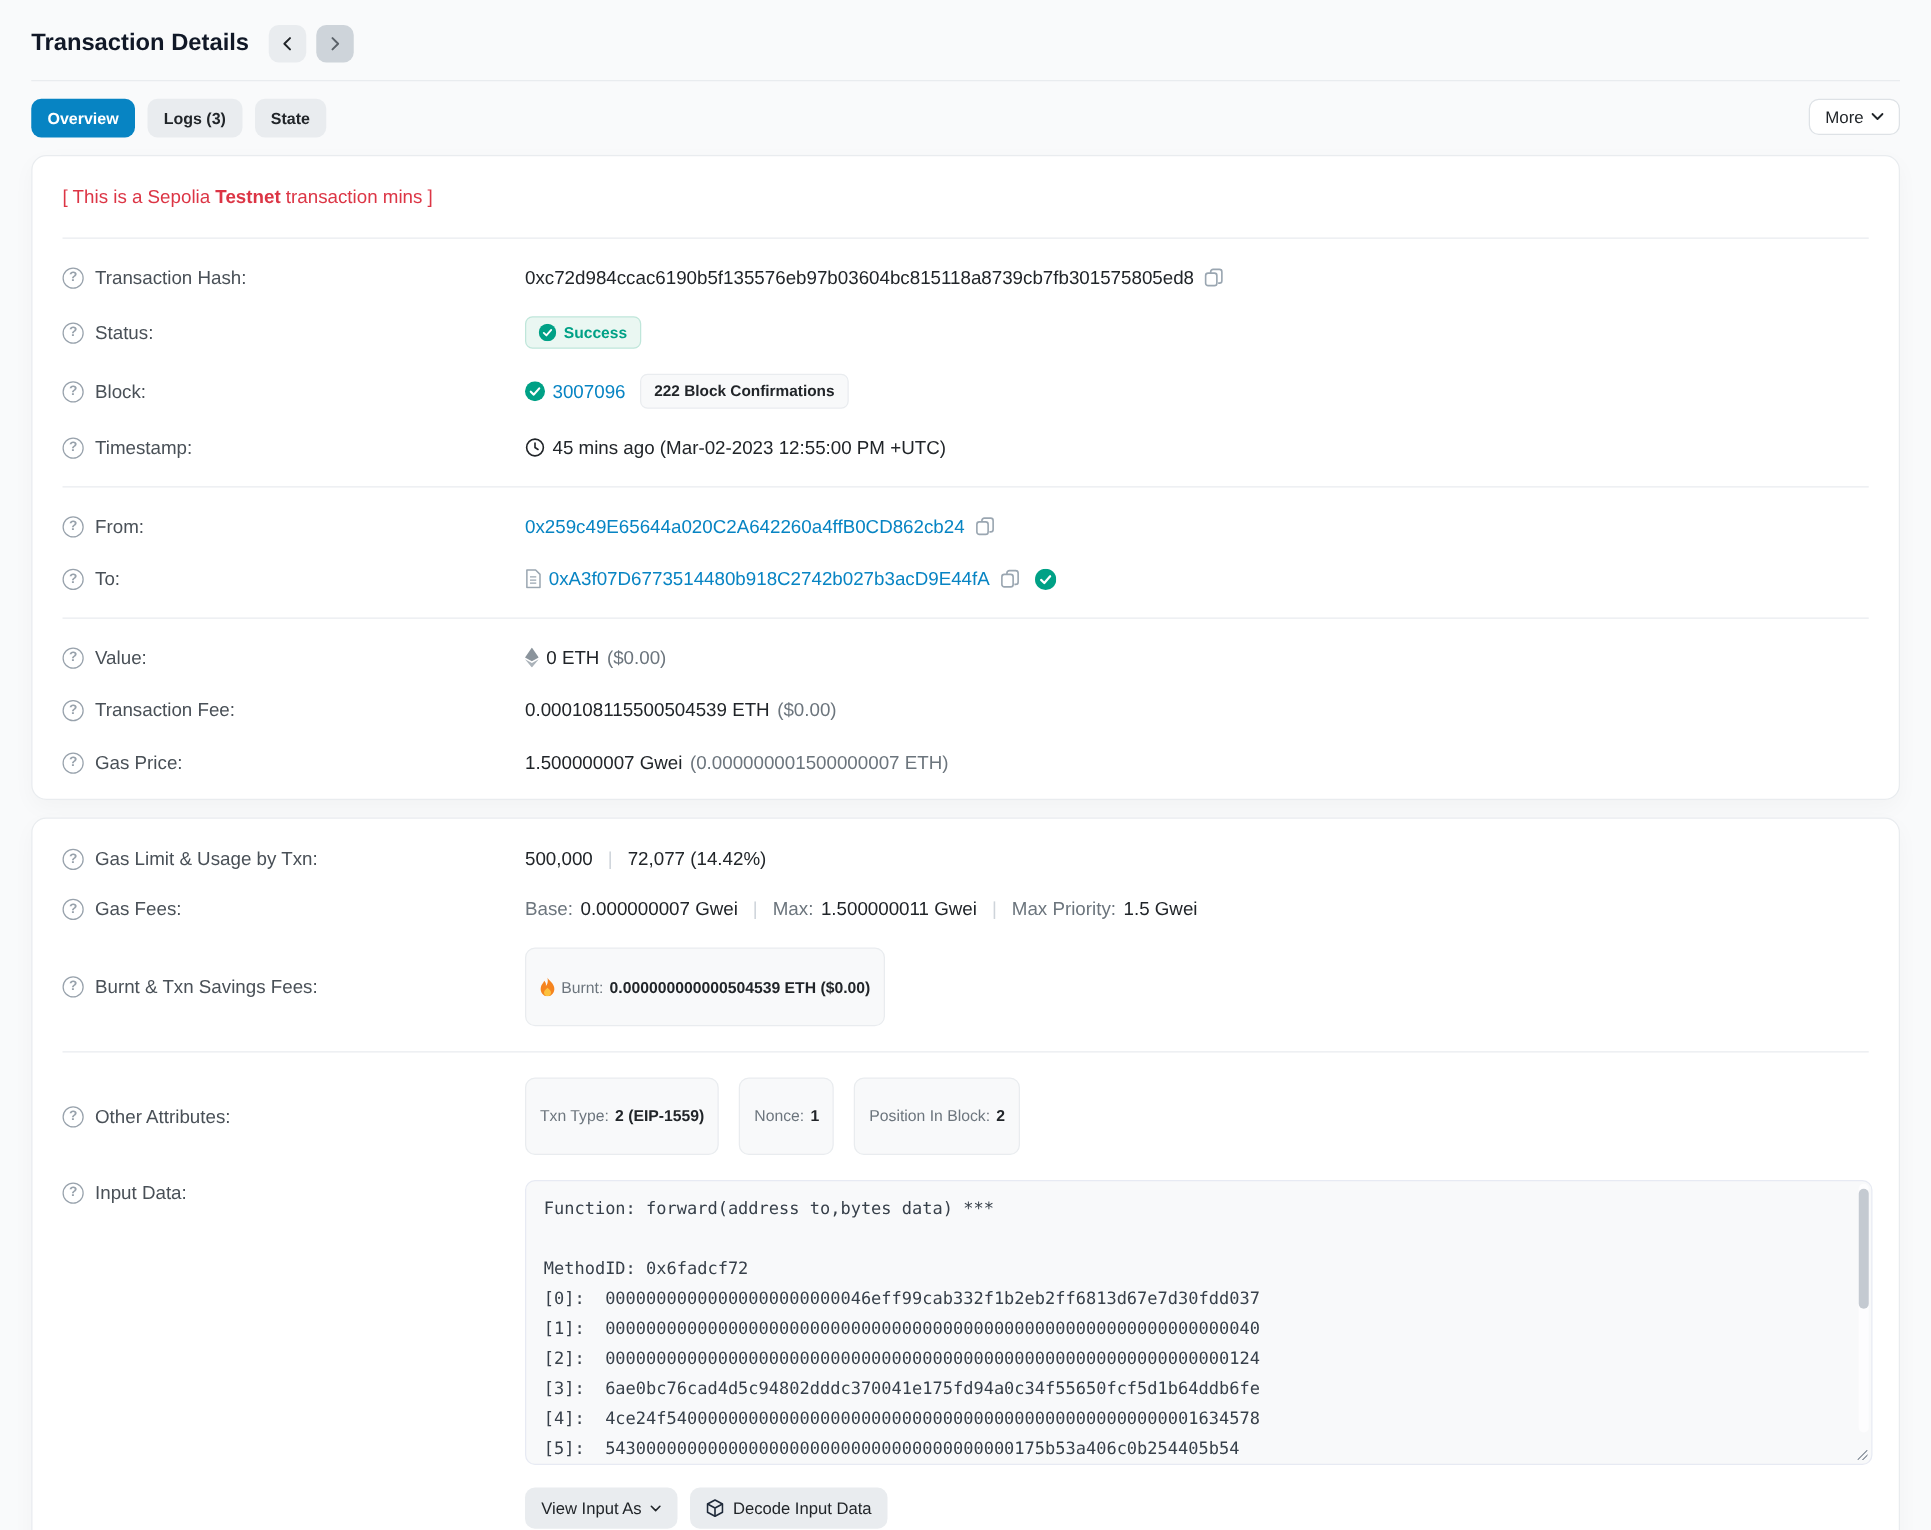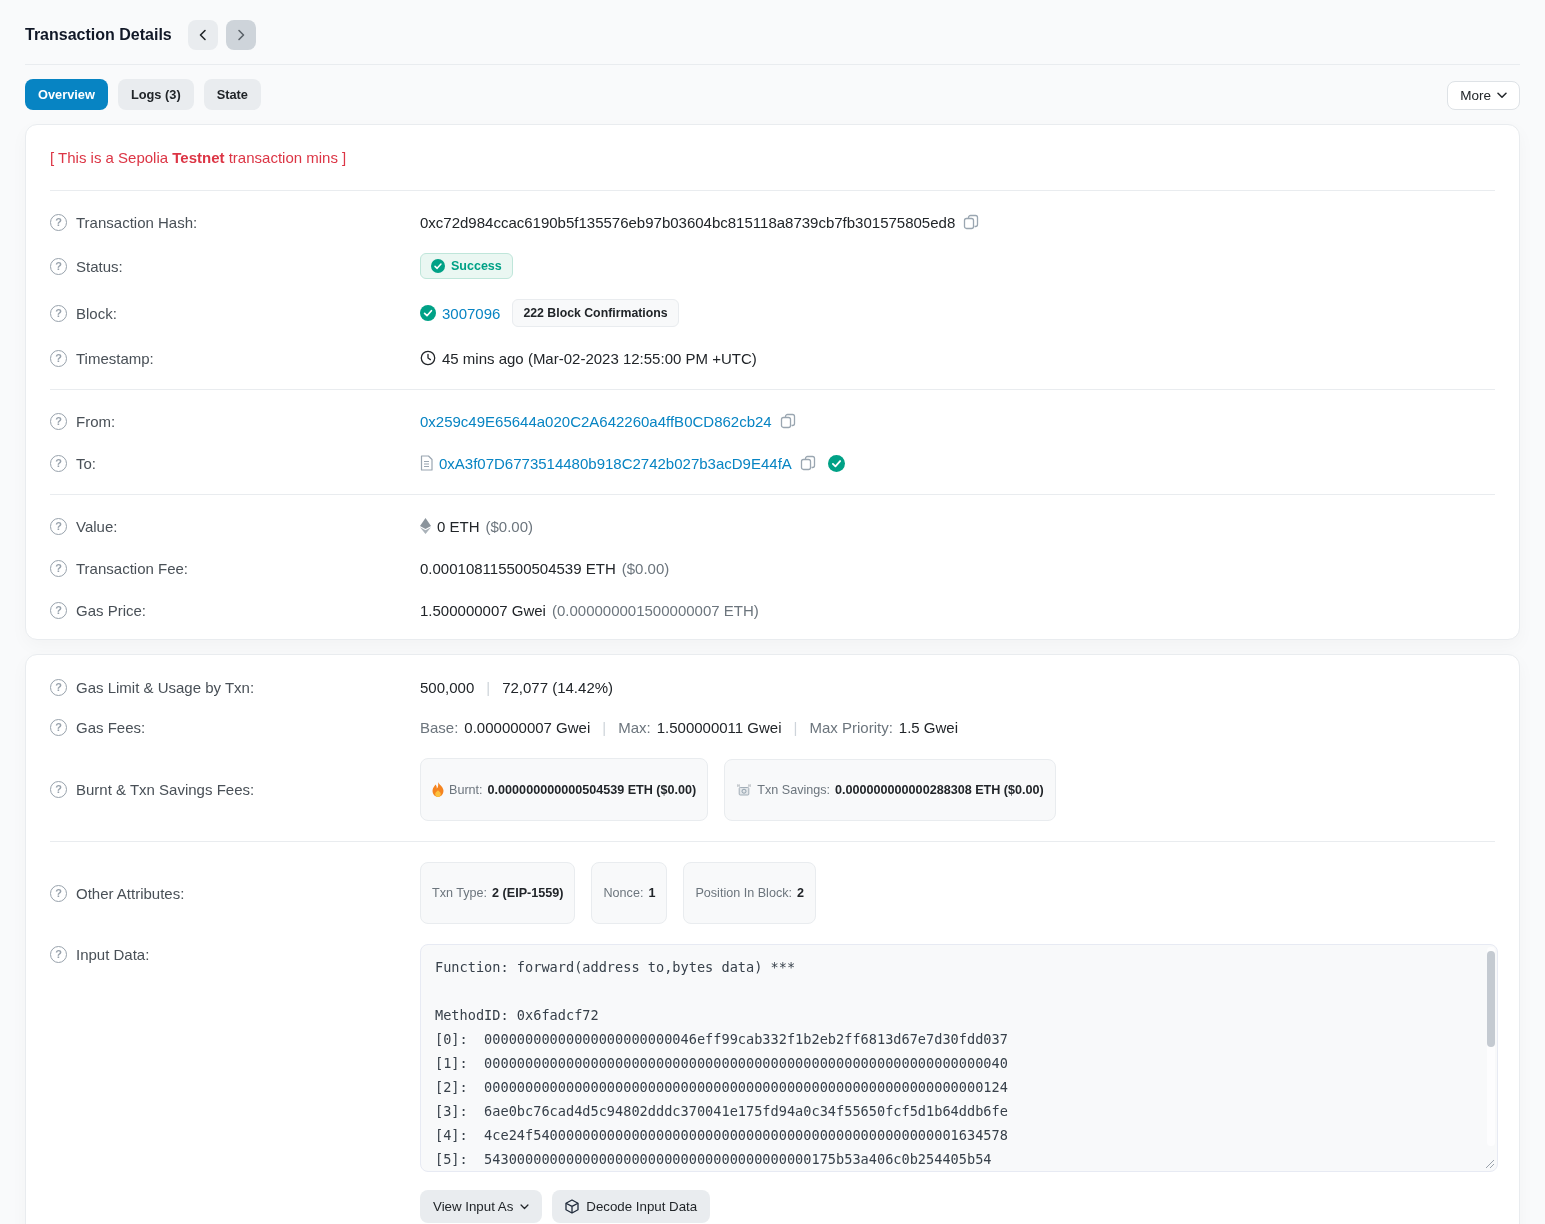--- a/index.html
+++ b/index.html
@@ -7,30 +7,30 @@
   body {
     font-family: "Liberation Sans", sans-serif;
     background: #f9fafb;
     color: #212529;
     font-size: 15px;
   }
   .page { padding: 14px 25px 20px 25px; }
 
   
   .hdr { display:flex; align-items:center; gap:8px; padding:6px 0 14px 0; }
-  .hdr h1 { font-size:16px; font-weight:700; color:#111827; margin-right:8px; }
+  .hdr h1 { font-size:19px; font-weight:700; color:#111827; margin-right:8px; }
   .nav-btn {
     width:30px; height:30px; border:none; border-radius:8px; background:#e9ecef;
     display:inline-flex; align-items:center; justify-content:center; cursor:pointer;
   }
   .nav-btn.next { background:#ced4da; }
   .top-divider { height:1px; background:#e9ecef; border:none; margin:0 0 14px 0; }
 
   
-  .tabs-row { display:flex; align-items:flex-end; justify-content:space-between; margin-bottom:14px; }
+  .tabs-row { display:flex; align-items:flex-start; justify-content:space-between; margin-bottom:14px; }
   .tabs { display:flex; gap:10px; }
   .tab {
     border:none; border-radius:8px; background:#e9ecef; color:#212529;
     font-size:12.8px; font-weight:600; padding:8px 13px; cursor:pointer;
     font-family:"Liberation Sans",sans-serif;
   }
   .tab.active { background:#0784c3; color:#fff; }
   .more-btn {
     background:#fff; border:1px solid #dee2e6; border-radius:8px; color:#212529;
     font-size:13.5px; padding:6px 12px; display:inline-flex; align-items:center; gap:6px; cursor:pointer;
@@ -362,31 +362,20 @@
         <span class="chip">
           <span>
             <svg width="12" height="15" viewBox="0 0 12 15">
                 <path d="M6 0C7 2.5 10.8 4.2 11.4 8.1 11.9 11.6 9.4 15 6 15 2.6 15 .1 11.6.6 8.1 1 5.5 2.6 4.6 3.4 2.6 4.6 4 5 5 4.7 6.6 6.4 5.6 6.4 2.3 6 0z" fill="#f5841f"></path>
                 <path d="M6 15c-1.8 0-3-1.5-2.8-3.2C3.4 10.3 4.6 9.7 6 8.2c1.4 1.5 2.6 2.1 2.8 3.6C9 13.5 7.8 15 6 15z" fill="#fcc13e"></path>
               </svg>
           </span>
           <span class="c-label">Burnt:</span>
           <span class="c-val">0.000000000000504539 ETH ($0.00)</span>
         </span>
-        <span class="chip">
-          <span>
-            <svg width="16" height="13" viewBox="0 0 16 13">
-                <path d="M1 1c1.5.8 2 .8 3 0v3c-1-.8-1.5-.8-3 0zM15 1c-1.5.8-2 .8-3 0v3c1-.8 1.5-.8 3 0z" fill="#c8ccd0"></path>
-                <rect x="3.2" y="4.5" width="9.6" height="7.5" rx="1" fill="#e3e7ea" stroke="#9aa6b1" stroke-width="0.9"></rect>
-                <circle cx="8" cy="8.2" r="2" fill="none" stroke="#8a9aa6" stroke-width="0.9"></circle>
-              </svg>
-          </span>
-          <span class="c-label">Txn Savings:</span>
-          <span class="c-val">0.000000000000288308 ETH ($0.00)</span>
-        </span>
       </div>
     </div>
 
     <div class="divider"></div>
 
     <div class="row">
       <div class="row-label">
         <span class="q-icon">?</span>
         <span>Other Attributes:</span>
       </div>

